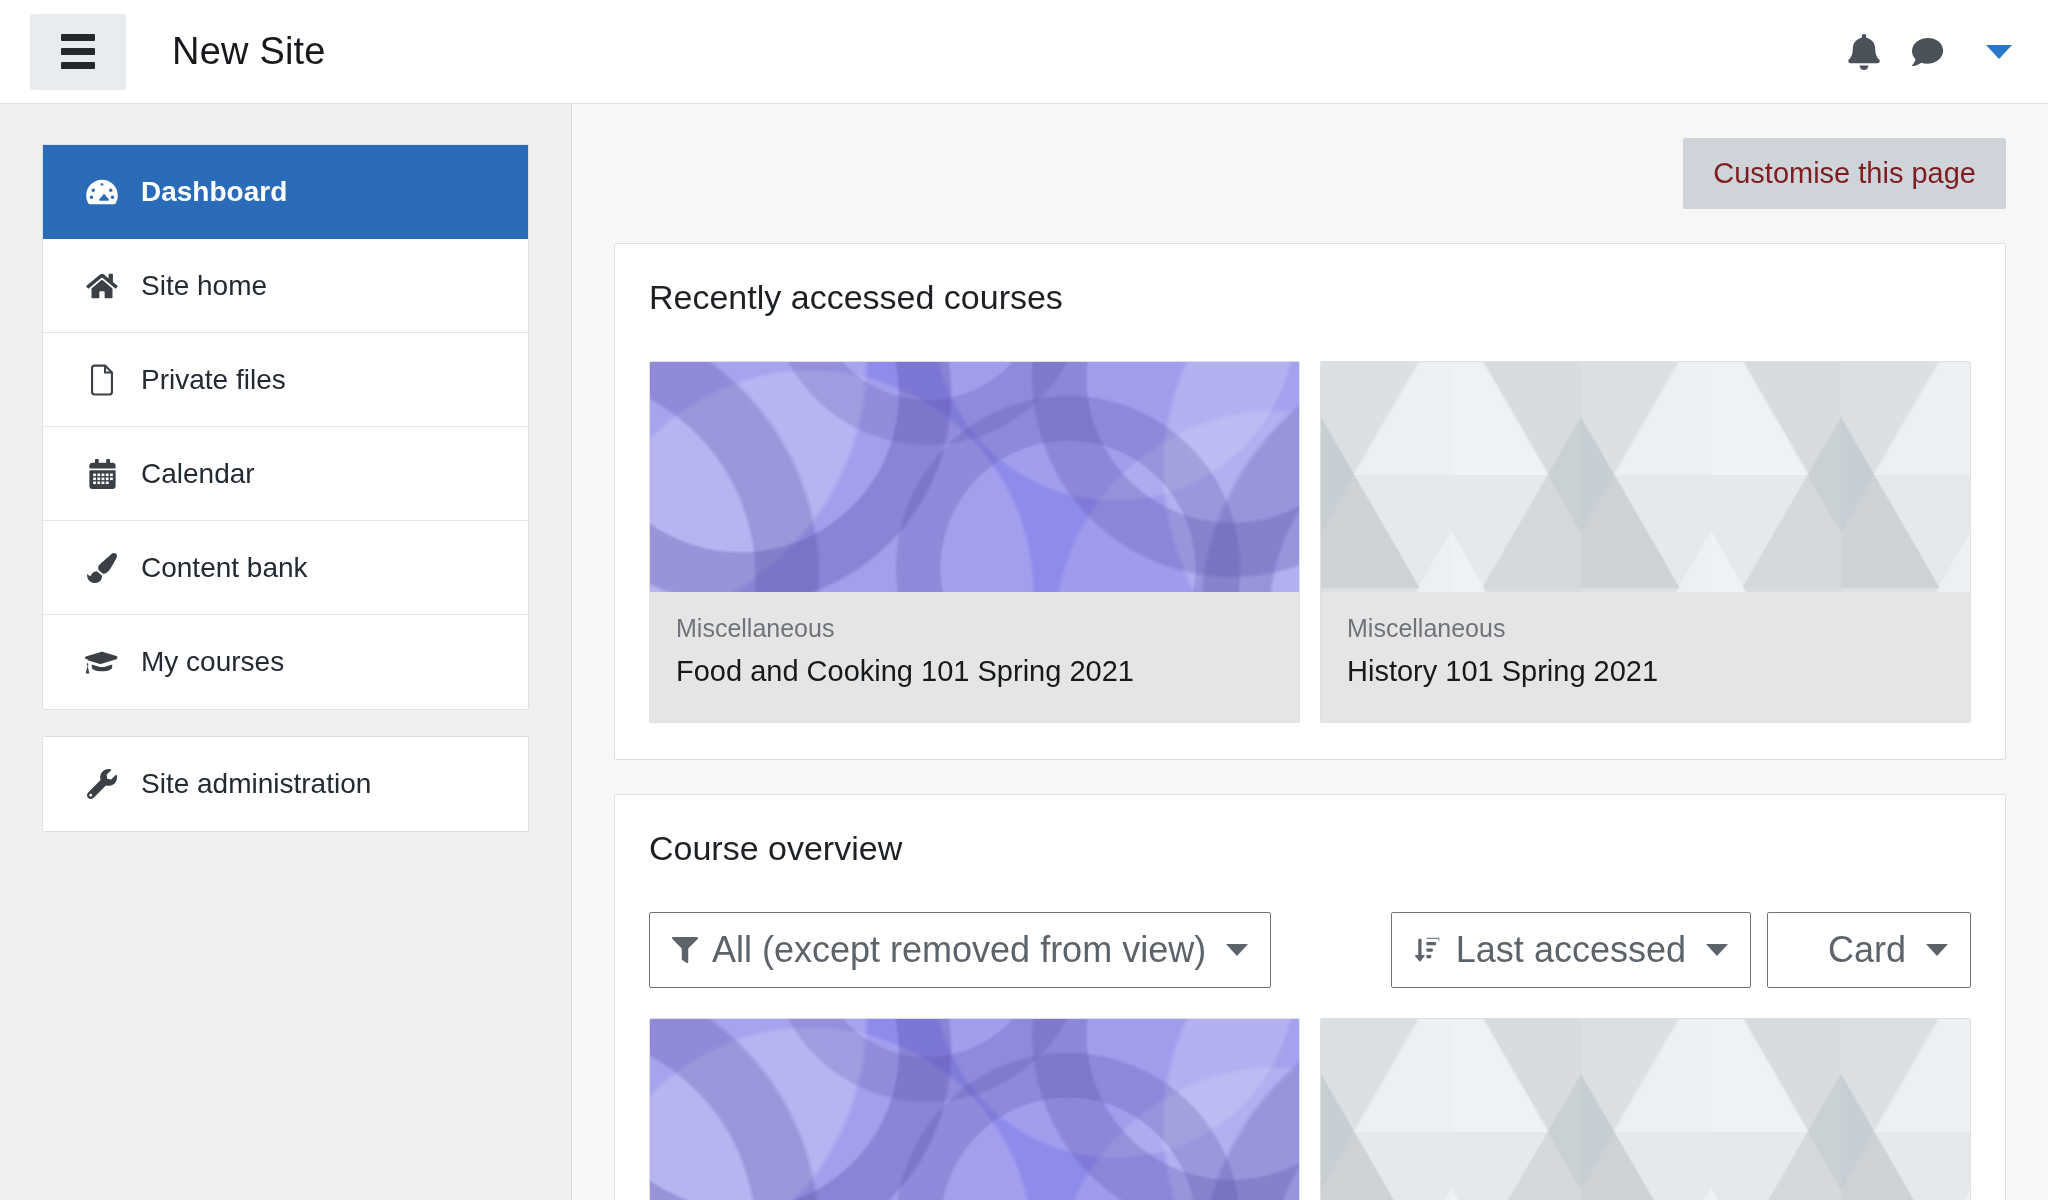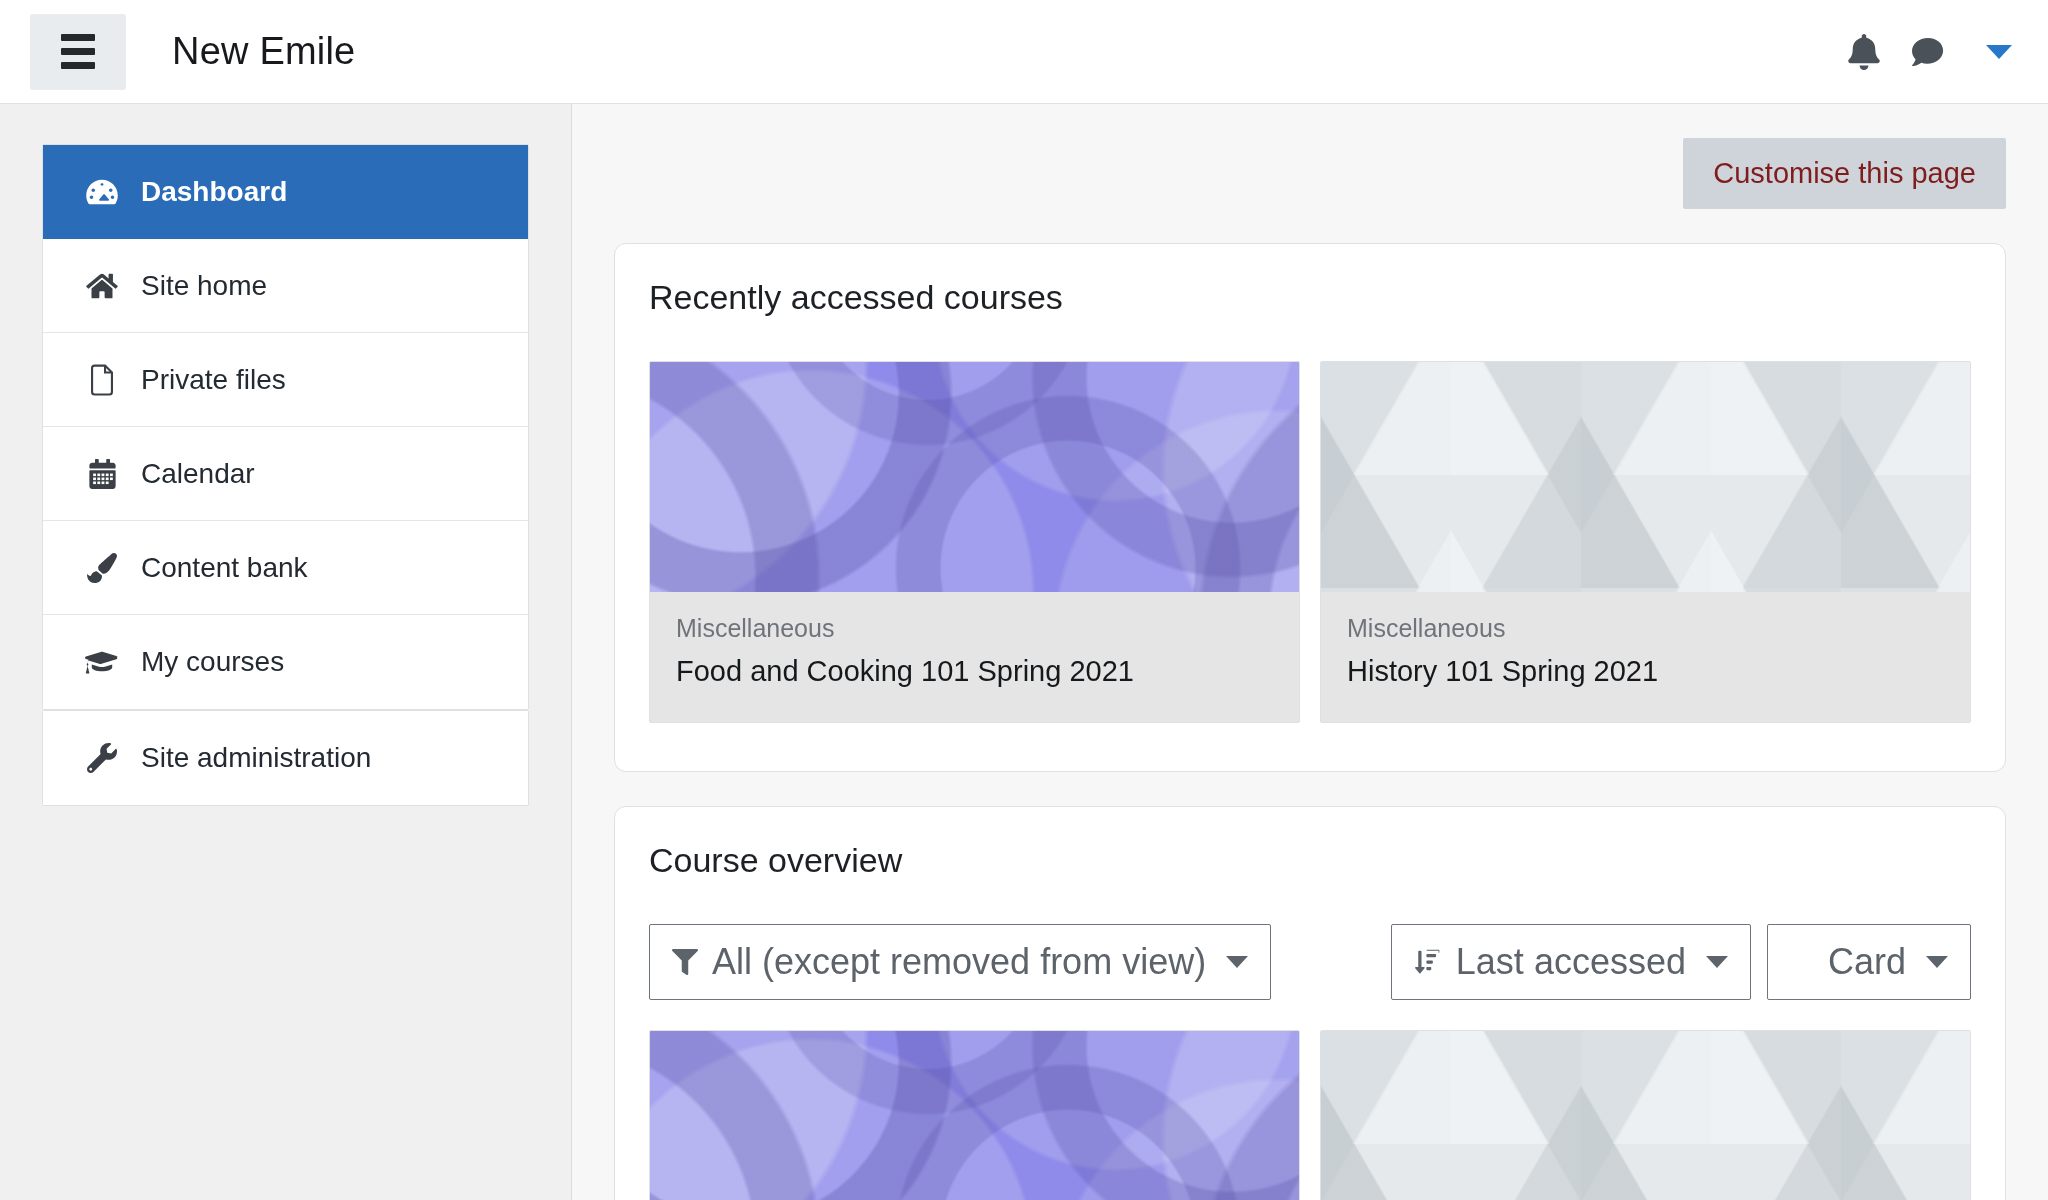--- a/index.html
+++ b/index.html
@@ -140,21 +140,21 @@
     flex: 0 0 572px;
     background: #f0f0f1;
     border-right: 1px solid #dcdcdd;
     padding: 40px 42px 0 42px;
   }
   .nav-block {
     background: #ffffff;
     border: 1px solid #dfe0e1;
     border-radius: 2px;
   }
-  .nav-block + .nav-block { }
+  .nav-block + .nav-block { margin-top: 26px; }
   .nav-item {
     display: flex;
     align-items: center;
     gap: 22px;
     height: 94px;
     padding: 0 42px;
     font-size: 28px;
     color: #232a31;
     cursor: pointer;
     background: #ffffff;
@@ -197,23 +197,23 @@
     color: #7f1d1d;
     padding: 19px 30px;
     cursor: pointer;
     font-family: "Liberation Sans", sans-serif;
     white-space: nowrap;
   }
 
   .panel {
     background: #ffffff;
     border: 1px solid #dfe0e1;
-    border-radius: 12px;
+    border-radius: 2px;
     margin-top: 34px;
-    padding: 34px 34px 48px 34px;
+    padding: 34px 34px 36px 34px;
   }
   .panel-title {
     font-size: 34px;
     font-weight: 400;
     color: #1d2125;
     margin-bottom: 44px;
   }
 
   
   .ra-grid {
@@ -370,21 +370,21 @@
 <body>
 
 <div class="navbar">
 
   <button class="hamburger-btn">
     <span></span>
     <span></span>
     <span></span>
   </button>
 
-  <div class="site-title">New Emile</div>
+  <div class="site-title">New Site</div>
 
   <div class="nav-right">
 
     <button class="nav-icon-btn">
       <span>
         <svg width="34" height="36" viewBox="0 0 448 512" fill="currentColor">
           <path d="M224 512c35.3 0 63.1-28.7 63.1-64H160.9c0 35.3 27.8 64 63.1 64zm215.4-149.7c-19.3-20.8-55.5-52-55.5-154.3 0-77.7-54.5-139.9-128-155.2V32c0-17.7-14.3-32-32-32s-32 14.3-32 32v20.8C118.4 68.1 64 130.3 64 208c0 102.3-36.2 133.5-55.5 154.3-6 6.5-8.7 14.2-8.6 21.7.2 16.4 13 32 32.1 32h383.9c19.2 0 32-15.6 32.1-32 .1-7.5-2.6-15.2-8.6-21.7z"></path>
         </svg>
       </span>
     </button>

